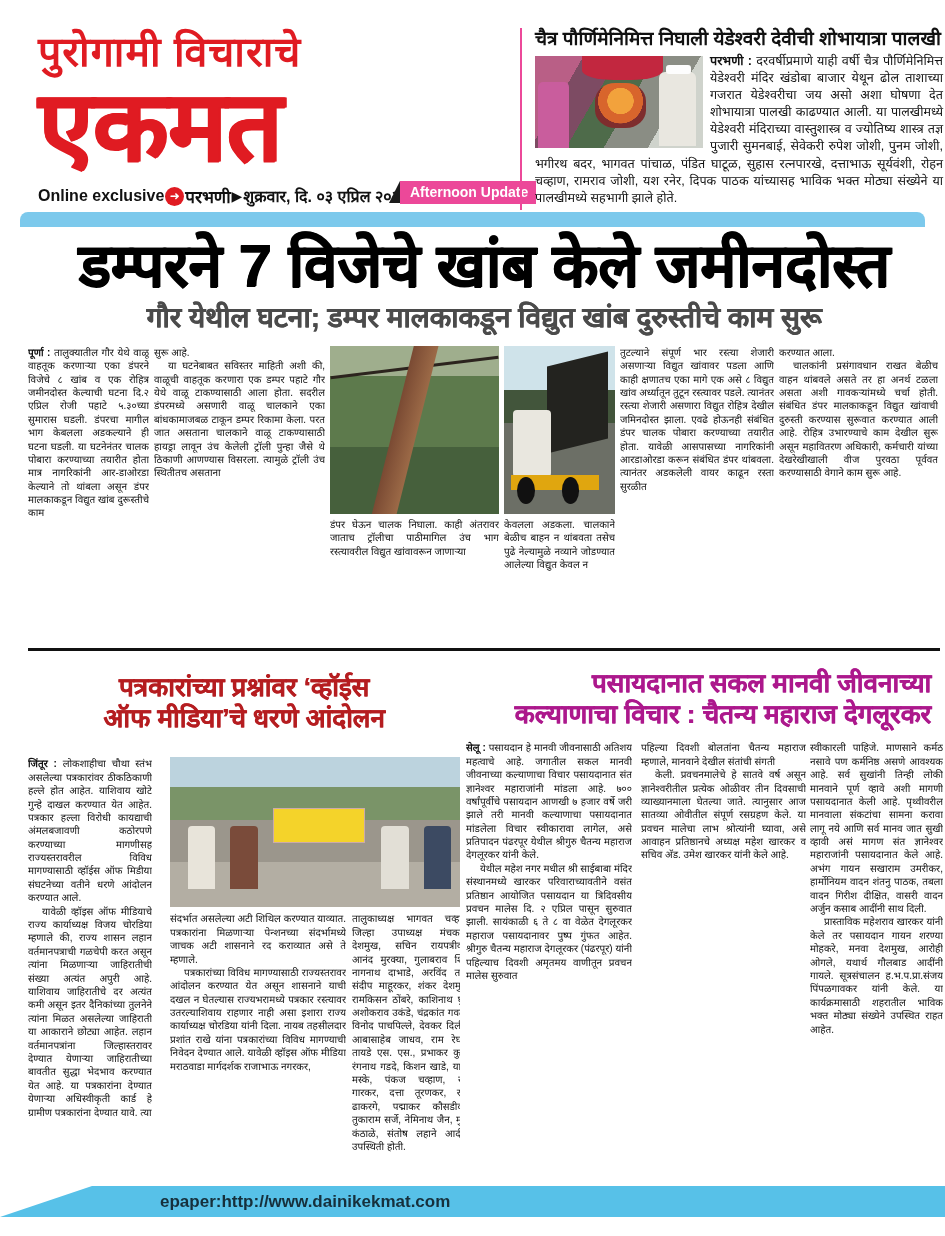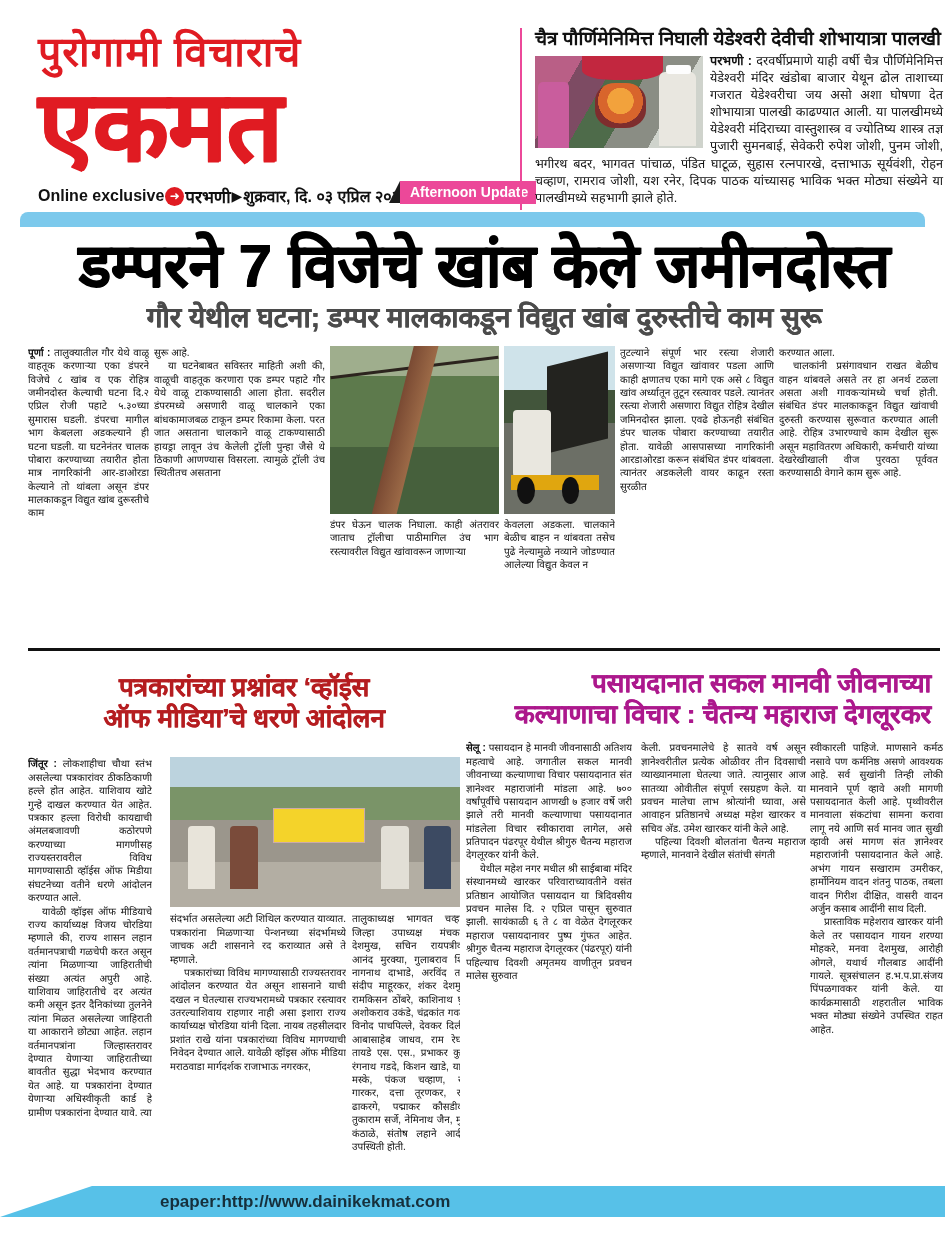--- a/index.html
+++ b/index.html
@@ -223,22 +223,22 @@
       </div>
       <div class="p-mid">
         <div class="p-photo">
           <div class="garl"></div>
           <div class="head"></div>
           <div class="speaker"></div>
           <div class="band1">प्रवचनमाला</div>
           <div class="band2">पसायदान</div>
         </div>
         <div class="col">
+          <p>पहिल्या दिवशी बोलतांना चैतन्य महाराज म्हणाले, मानवाने देखील संतांची संगती</p>
           <p>केली. प्रवचनमालेचे हे सातवे वर्ष असून ज्ञानेश्वरीतील प्रत्येक ओळीवर तीन दिवसाची व्याख्यानमाला घेतल्या जाते. त्यानुसार आज सातव्या ओवीतील संपूर्ण रसग्रहण केले. या प्रवचन मालेचा लाभ श्रोत्यांनी घ्यावा, असे आवाहन प्रतिष्ठानचे अध्यक्ष महेश खारकर व सचिव अ‍ॅड. उमेश खारकर यांनी केले आहे.</p>
-          <p>पहिल्या दिवशी बोलतांना चैतन्य महाराज म्हणाले, मानवाने देखील संतांची संगती</p>
         </div>
       </div>
       <div class="col">
         <p>स्वीकारली पाहिजे. माणसाने कर्मठ नसावे पण कर्मनिष्ठ असणे आवश्यक आहे. सर्व सुखांनी तिन्ही लोकी मानवाने पूर्ण व्हावे अशी मागणी पसायदानात केली आहे. पृथ्वीवरील मानवाला संकटांचा सामना करावा लागू नये आणि सर्व मानव जात सुखी व्हावी असं मागण संत ज्ञानेश्वर महाराजांनी पसायदानात केले आहे. अभंग गायन सखाराम उमरीकर, हार्मोनियम वादन शंतनु पाठक, तबला वादन गिरीश दीक्षित, वासरी वादन अर्जुन कसाब आदींनी साथ दिली.</p>
         <p>प्रास्ताविक महेशराव खारकर यांनी केले तर पसायदान गायन शरण्या मोहकरे, मनवा देशमुख, आरोही ओगले, यथार्थ गौलबाड आदींनी गायले. सूत्रसंचालन ह.भ.प.प्रा.संजय पिंपळगावकर यांनी केले. या कार्यक्रमासाठी शहरातील भाविक भक्त मोठ्या संख्येने उपस्थित राहत आहेत.</p>
       </div>
     </div>
   </div>
 
   <div class="epaper">

